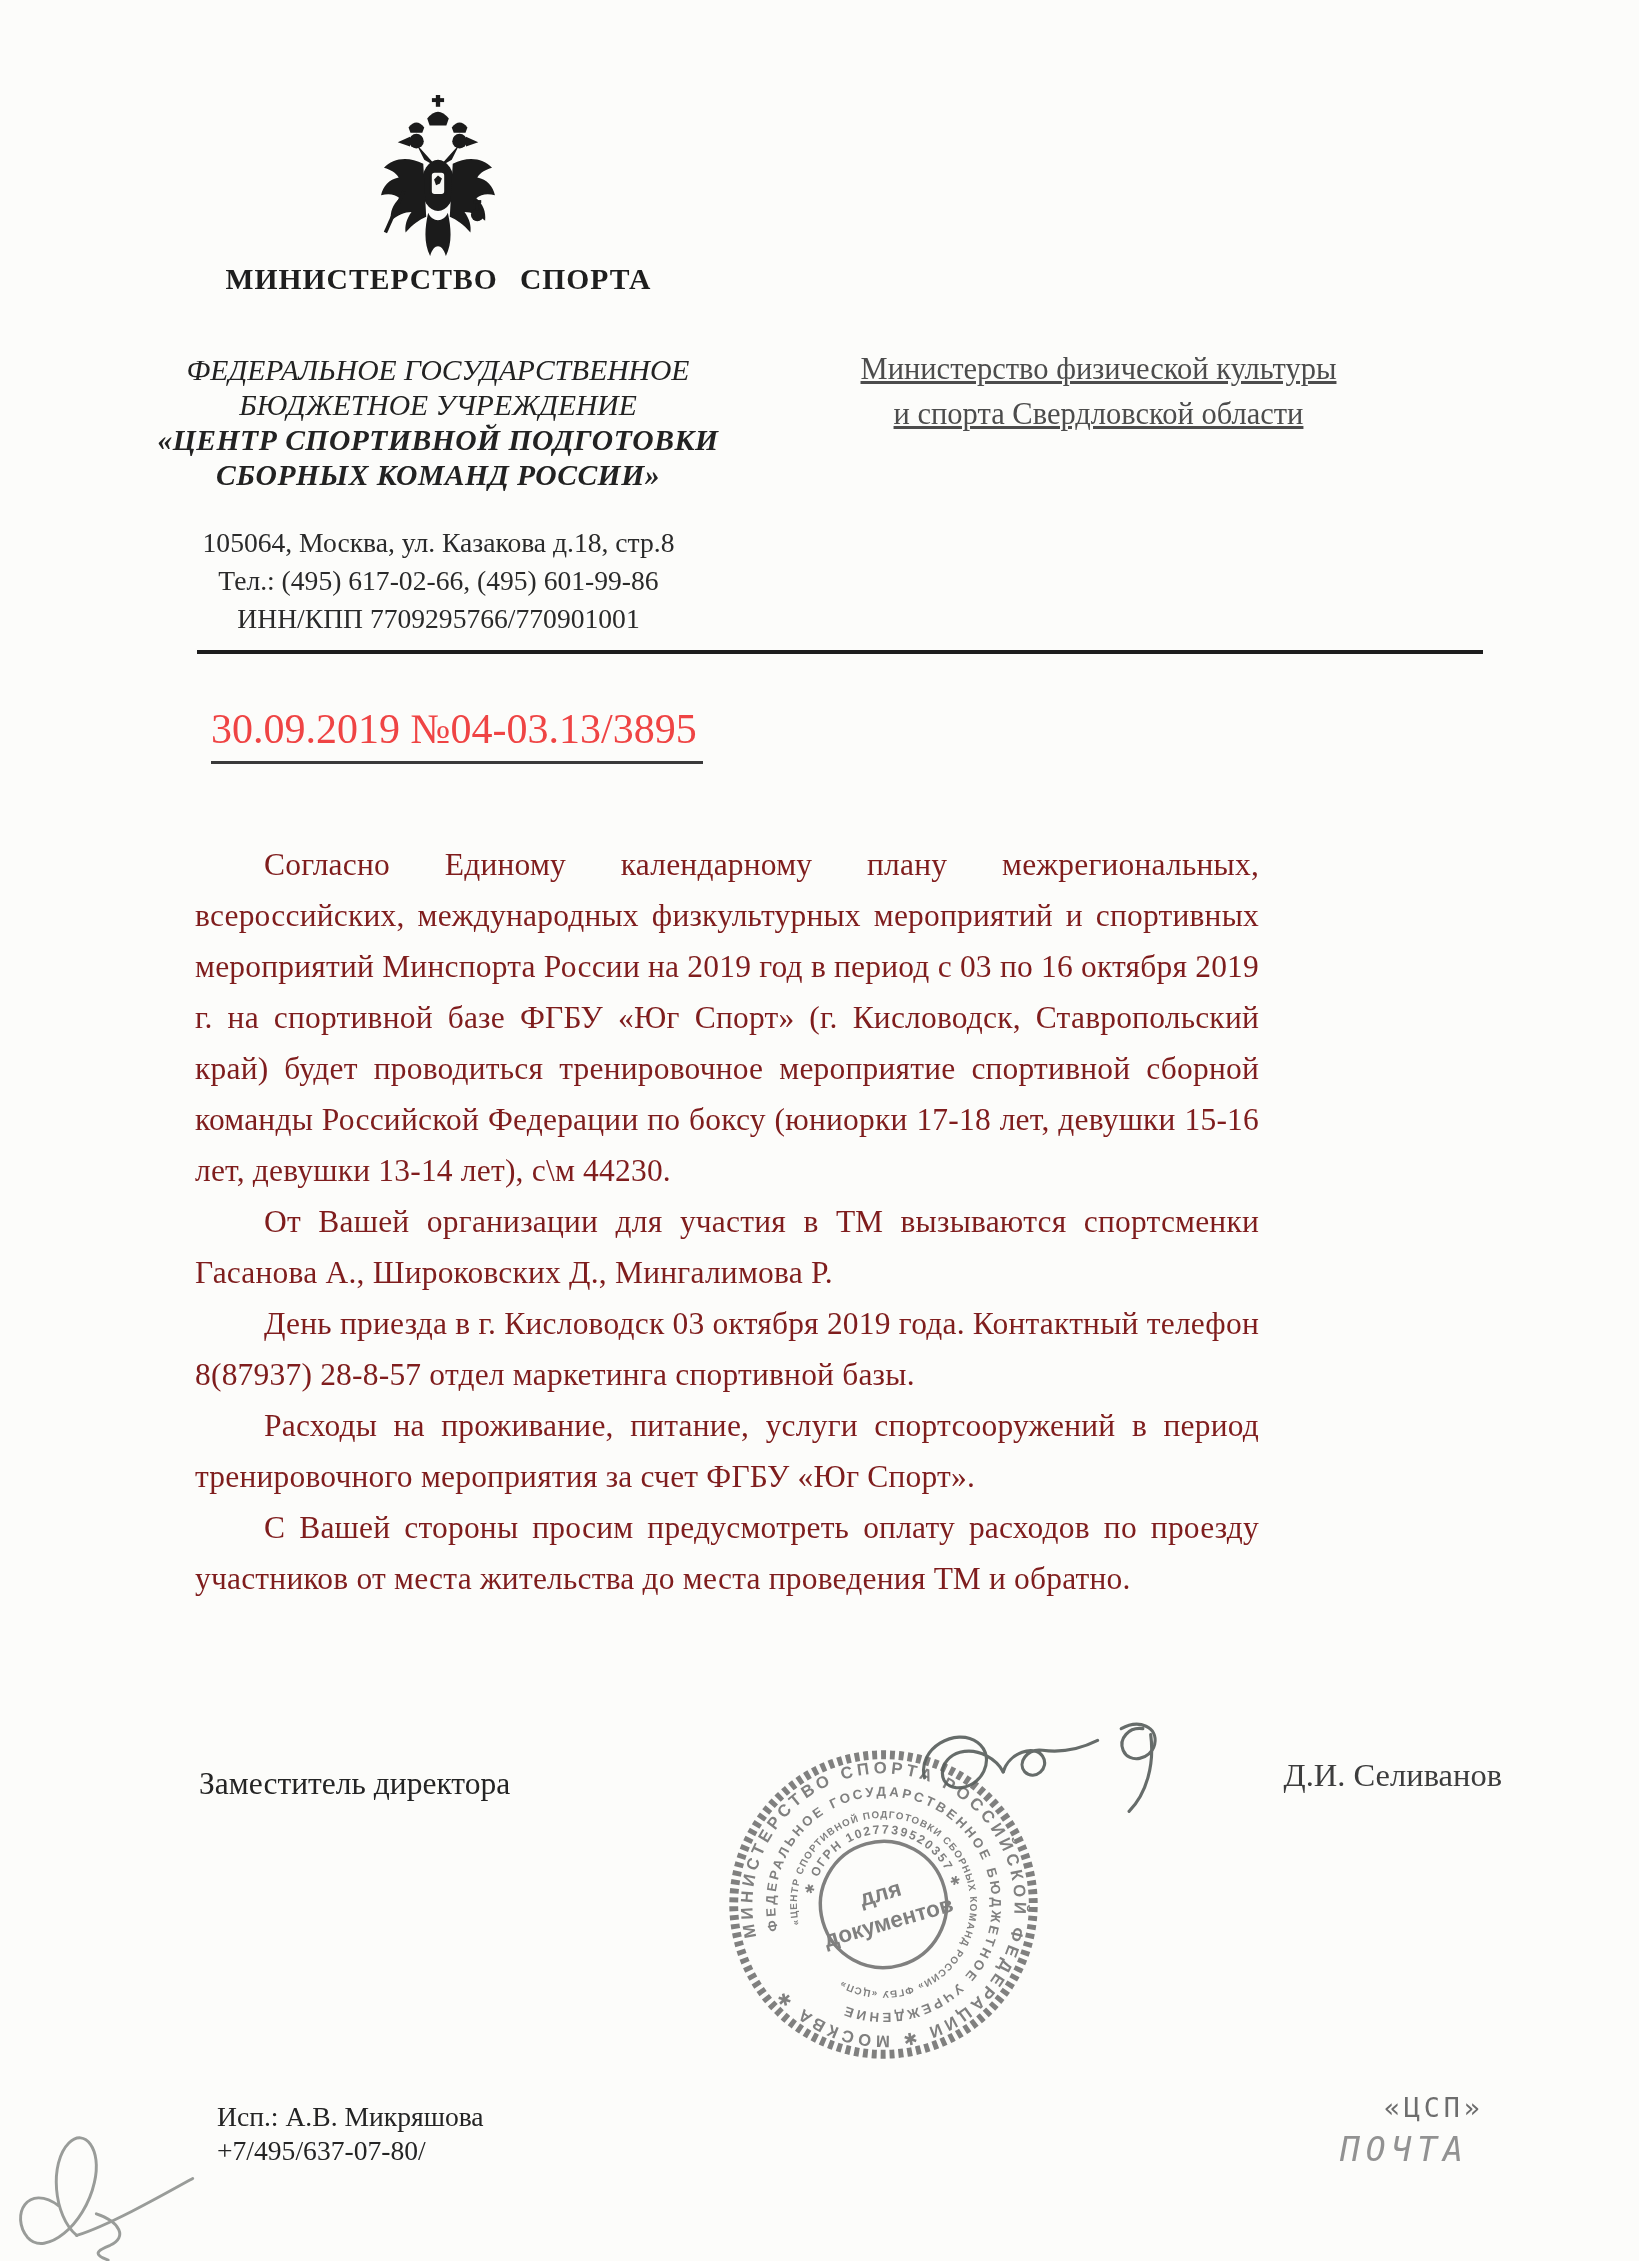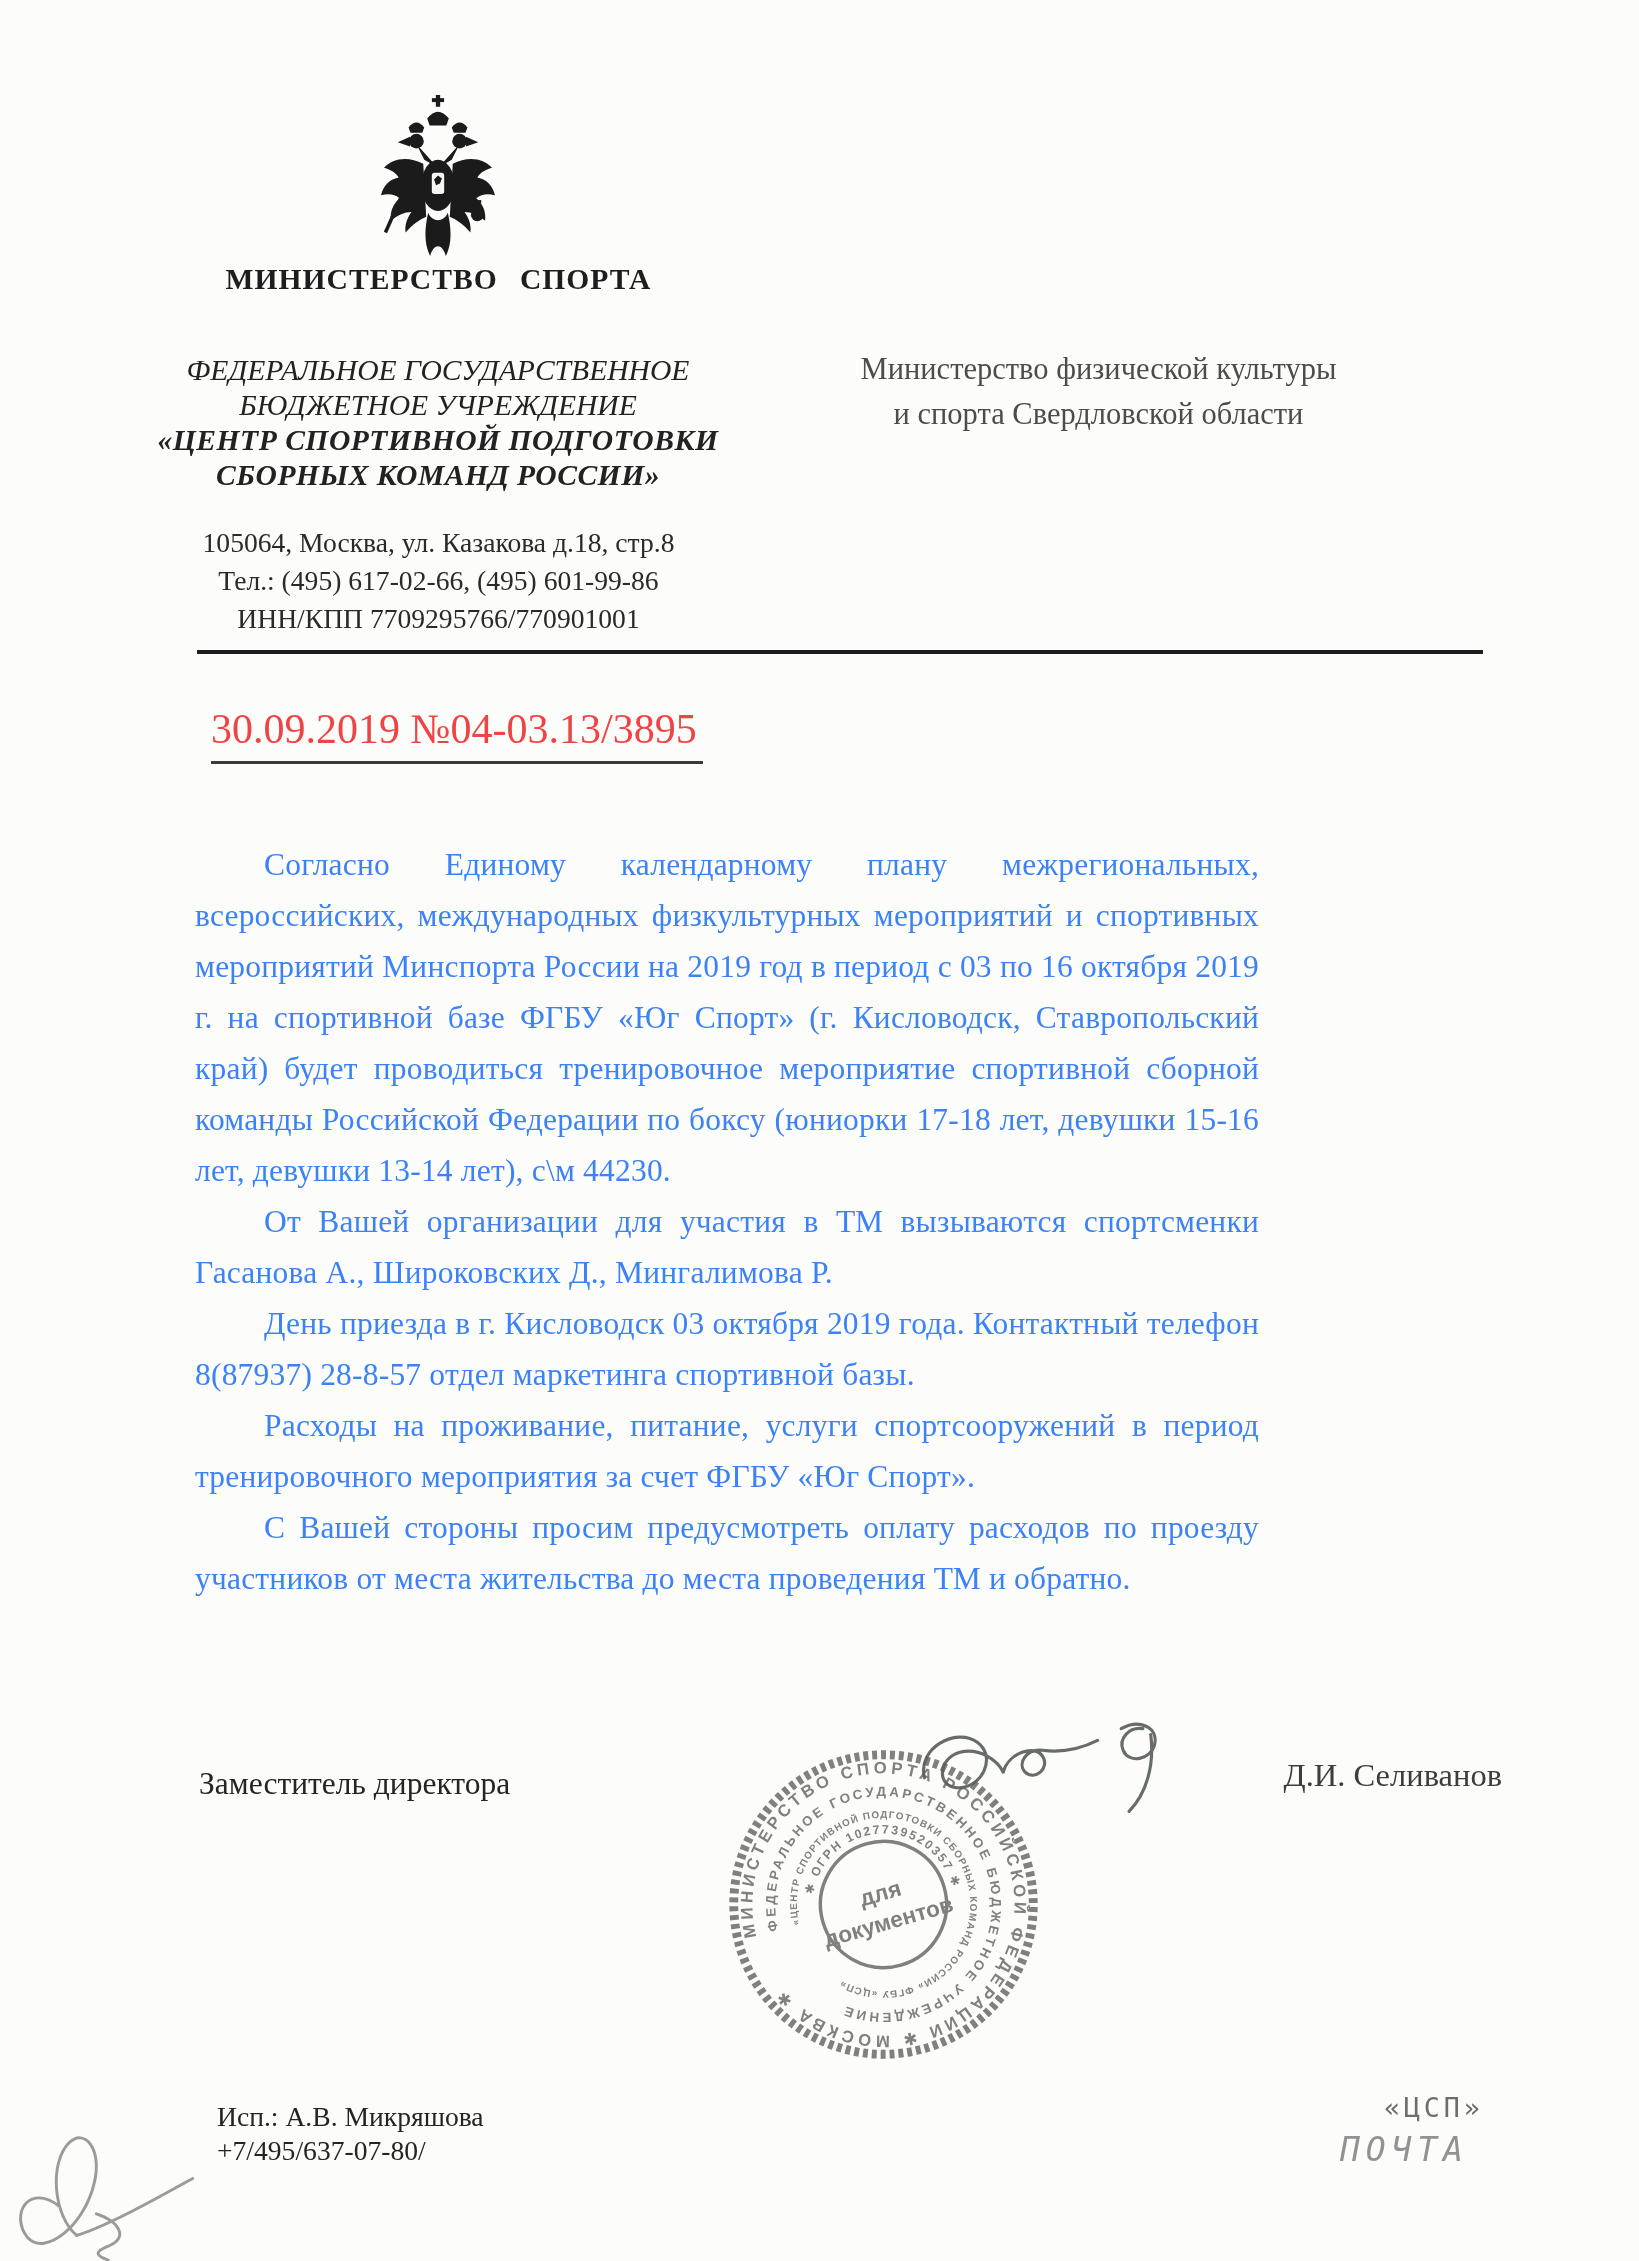--- a/index.html
+++ b/index.html
@@ -16,28 +16,28 @@
   .ministry{position:absolute;left:148px;top:260px;width:581px;text-align:center;
     font-weight:bold;font-size:29.6px;line-height:39px;letter-spacing:1px;color:#1e1e1e;}
   .ministry .l1{word-spacing:13.8px;}
   .org{position:absolute;left:108px;top:353px;width:660px;text-align:center;
     font-size:29.6px;line-height:35px;color:#222;font-style:italic;}
   .org .b{font-weight:bold;letter-spacing:0.5px;}
   .addr{position:absolute;left:148px;top:524px;width:581px;text-align:center;
     font-size:27.6px;line-height:38px;color:#2a2a2a;}
   
   .recipient{position:absolute;left:857px;top:347px;width:483px;text-align:center;
-    font-size:30.5px;line-height:45px;color:#4c4c4c;}
+    font-size:30.5px;line-height:45px;color:#4c4c4c;text-decoration:underline;}
   
   .rule{position:absolute;left:197px;top:650px;width:1286px;height:3.9px;background:#1d1d1d;}
   .refline{position:absolute;left:199px;top:705px;font-size:42px;color:#ef4444;
     border-bottom:3px solid #3a3a3a;padding:0 5.9px 7.9px 0;margin-left:12px;}
   
   .body-text{position:absolute;left:195px;top:839px;width:1064px;
-    font-size:31.5px;line-height:51px;letter-spacing:0.2px;color:#3b82f6;}
+    font-size:31.5px;line-height:51px;letter-spacing:0.2px;color:#7f1d1d;}
   .body-text p{margin:0;text-indent:69px;text-align:justify;}
   
   .sig-title{position:absolute;left:199px;top:1766px;font-size:31.5px;color:#242424;}
   .sig-name{position:absolute;left:1133px;top:1757px;width:369px;text-align:right;
     font-size:32.5px;color:#3d3d3d;}
   .stamp{position:absolute;left:716px;top:1737px;}
   .stamp text{font-family:"Liberation Sans","DejaVu Sans",sans-serif;fill:#6f6f6f;}
   .stamp .tA{font-size:17px;letter-spacing:4px;font-weight:bold;}
   .stamp .tB{font-size:13.5px;letter-spacing:3px;font-weight:bold;}
   .stamp .tC{font-size:10px;letter-spacing:1.2px;font-weight:bold;}

